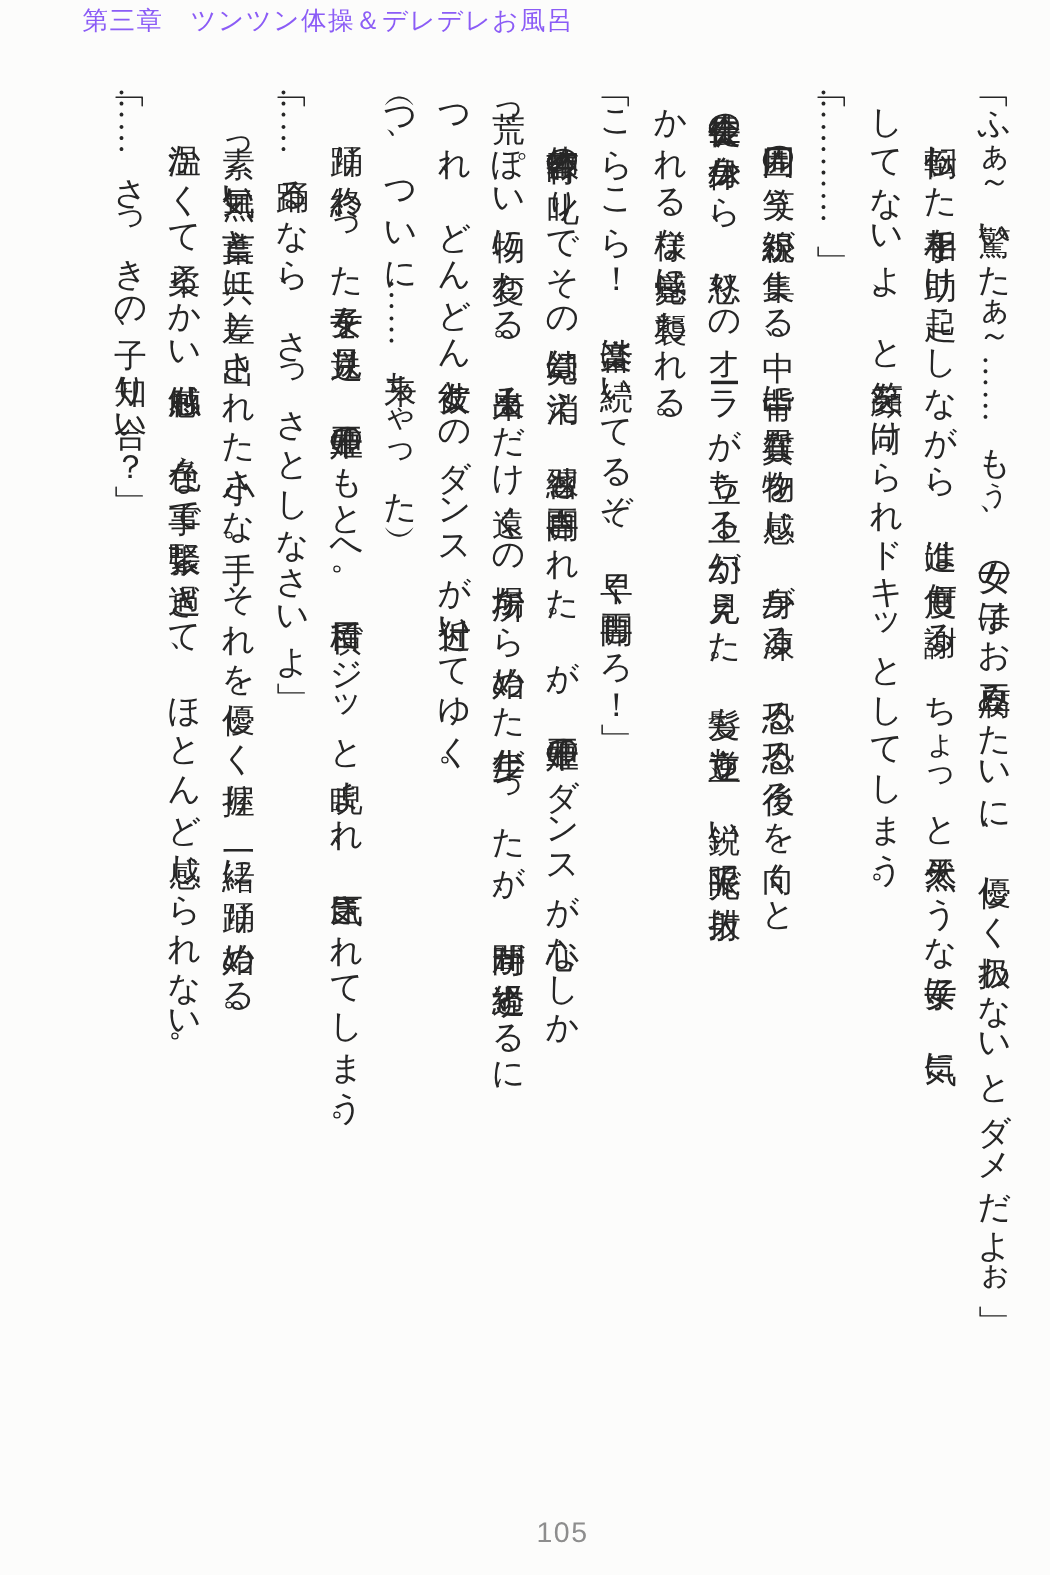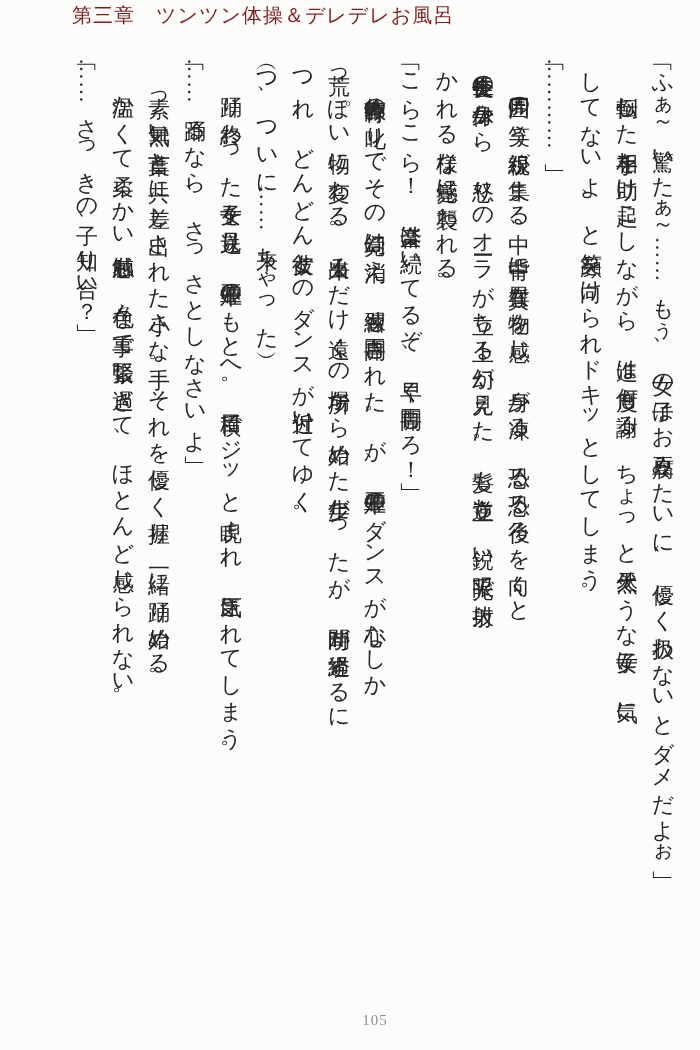--- a/index.html
+++ b/index.html
@@ -15,24 +15,24 @@
   .page {
     position: relative;
     width: 700px;
     height: 1050px;
     background: #fcfcfb;
     overflow: hidden;
   }
   .chapter-header {
     position: absolute;
     top: 2px;
-    left: 72px;
-    font-size: 20px;
+    left: 55px;
+    font-size: 17px;
     letter-spacing: 1px;
-    color: #7f1d1d;
+    color: #8b5cf6;
     white-space: pre;
   }
   .text-body {
     position: absolute;
     top: 57px;
     right: 19px;
     width: 612px;
     height: 922px;
     writing-mode: vertical-rl;
     text-orientation: mixed;
@@ -44,22 +44,22 @@
   }
   .text-col {
     white-space: pre;
   }
   .page-footer {
     position: absolute;
     top: 1012px;
     left: 69px;
     width: 612px;
     text-align: center;
-    font-family: Liberation Serif, serif;
-    font-size: 15px;
+    font-family: Liberation Sans, sans-serif;
+    font-size: 19px;
     letter-spacing: 1px;
     color: #8d8d8d;
   }
 </style>
 </head>
 <body>
 
 <div class="page">
 
   <div class="chapter-header">第三章　ツンツン体操＆デレデレお風呂</div>

